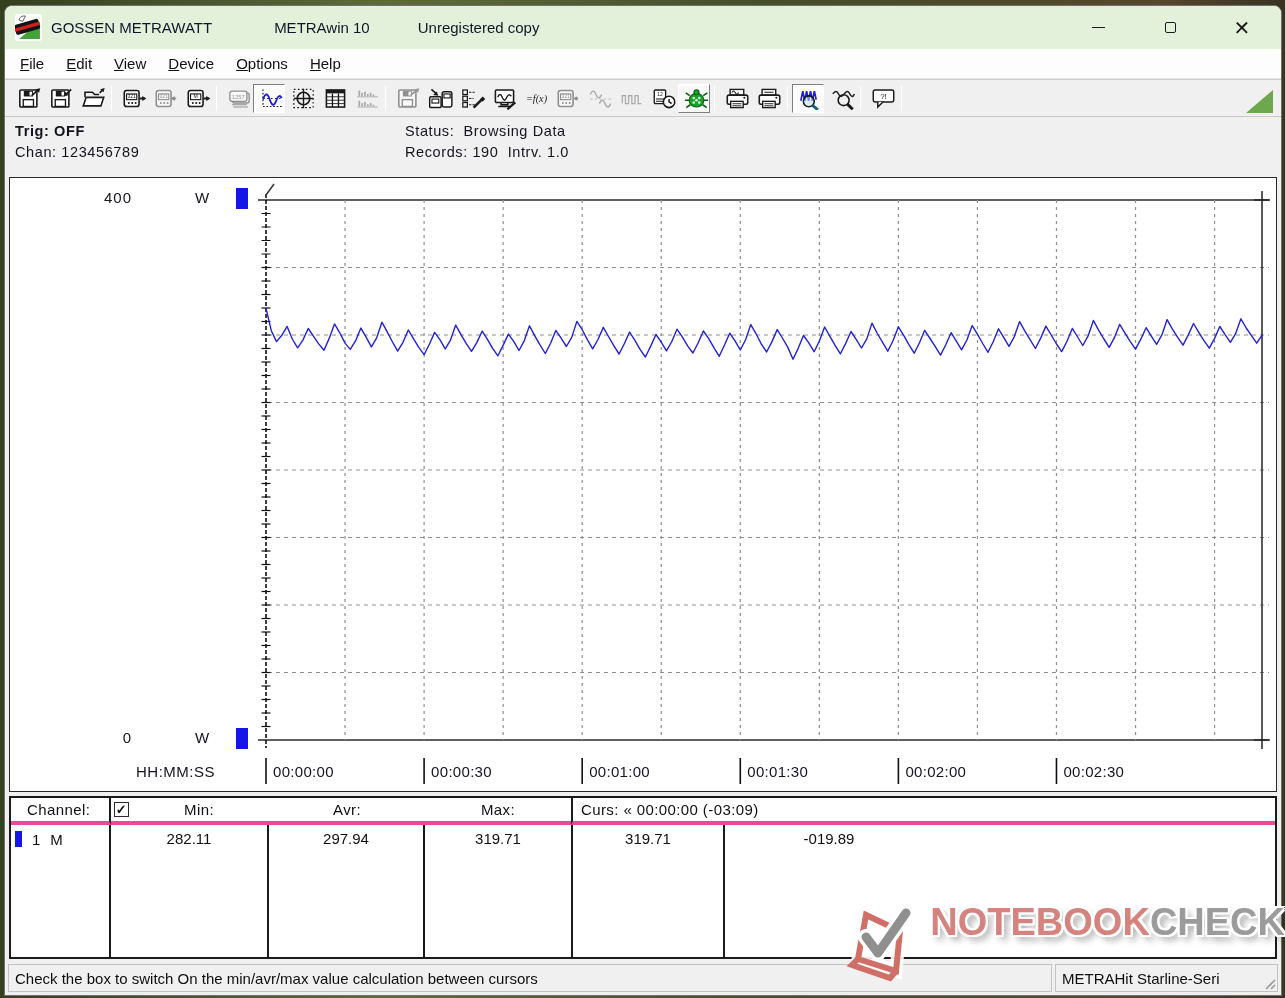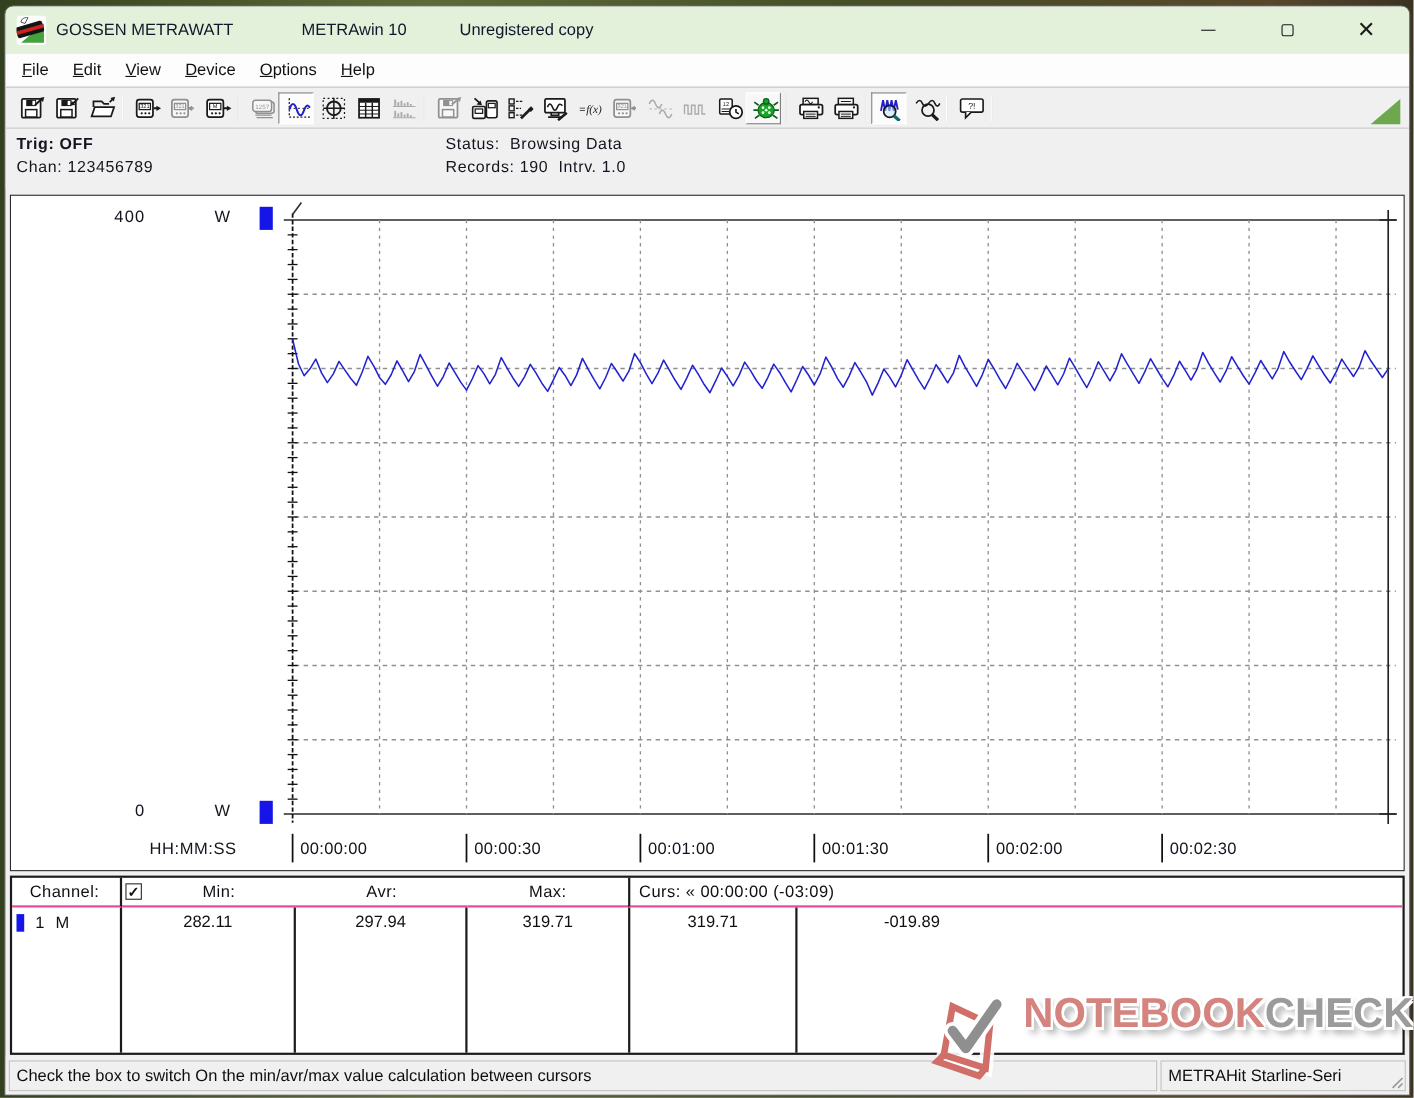--- a/index.html
+++ b/index.html
@@ -52,21 +52,21 @@
   .ymin-val{ left:70px; top:551px; width:52px; text-align:right; }
   .ymin-unit{ left:185px; top:551px; }
   .chanmark{ position:absolute; width:12px; height:21px; background:#1515e8; }
   .cm-top{ left:226px; top:10px; } .cm-bot{ left:226px; top:550px; }
   .xaxis-name{ left:126px; top:585px; letter-spacing:.5px;}
   .timelabel{ position:absolute; top:585px; font-size:15px; color:#14141f; letter-spacing:.3px; }
   
   .tablepanel{ height:163px; margin:4px 4px 0 4px; background:#fff; border:2px solid #1a1a1a; flex-shrink:0;
     display:grid; grid-template-columns:100px 158px 156px 146px 154px 208px 1fr; grid-template-rows:27px 1fr;
     font-size:15px; color:#101014; }
-  .th{ border-bottom:2px solid #ec4899; display:flex; align-items:center; letter-spacing:.4px; }
+  .th{ border-bottom:4px solid #ec4899; display:flex; align-items:center; letter-spacing:.4px; }
   .th-channel{ padding-left:16px; border-right:2px solid #1a1a1a; }
   .th-min{ }
   .th-curs{ grid-column:5 / 8; border-left:2px solid #1a1a1a; padding-left:8px; white-space:pre;}
   .cbx{ width:15px; height:15px; border:1.5px solid #2a2a2a; background:#fff; margin-left:3px; font-size:13px; line-height:13px; text-align:center; font-weight:bold; color:#111;}
   .th-label-center{ flex:1; text-align:center; }
   .td{ padding-top:5px; text-align:center; }
   .td-channel{ border-right:2px solid #1a1a1a; display:flex; align-items:flex-start; padding-top:6px; padding-left:4px; gap:10px; text-align:left;}
   .td-min,.td-avr{ border-right:2px solid #1a1a1a; }
   .td-cursa{ border-left:2px solid #1a1a1a; border-right:2px solid #1a1a1a; }
   .td-cursb{ border-right:2px solid #1a1a1a; }

